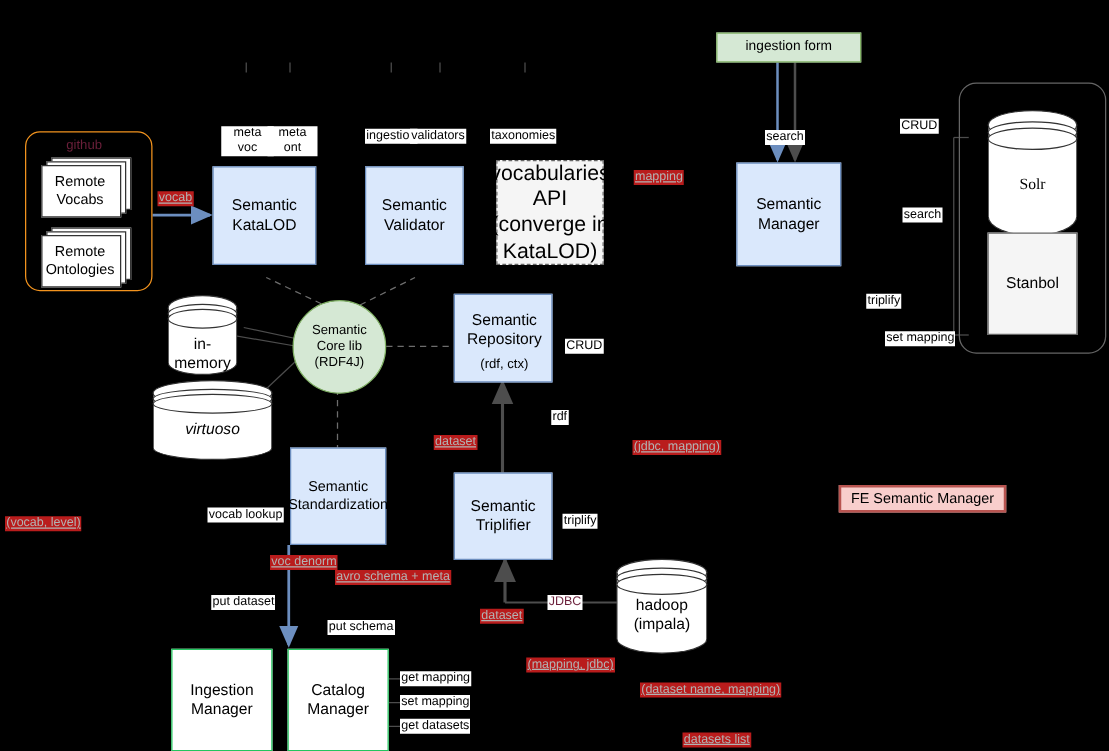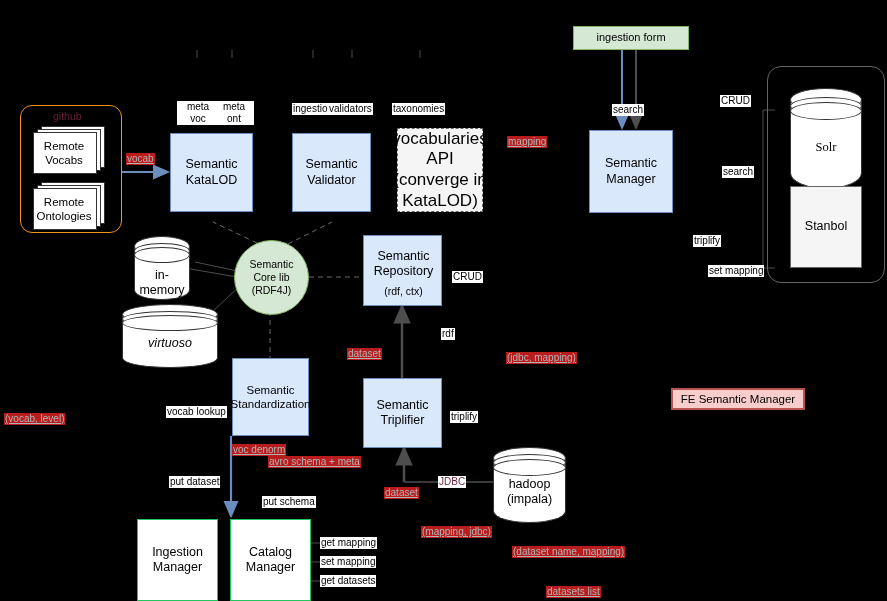--- a/index.html
+++ b/index.html
@@ -252,21 +252,21 @@
   <div class="elabel" style="left:708px;top:265px;">set mapping</div>
 
   <div class="elabel" style="left:452px;top:271px;">CRUD</div>
   <div class="elabel" style="left:441px;top:328px;">rdf</div>
   <div class="elabel dim" style="left:506px;top:352px;">(jdbc, mapping)</div>
   <div class="elabel dim" style="left:347px;top:348px;">dataset</div>
   <div class="elabel" style="left:450px;top:411px;">triplify</div>
 
   <div class="elabel dim" style="left:4px;top:413px;">(vocab, level)</div>
   <div class="elabel" style="left:166px;top:406px;">vocab lookup</div>
-  <div class="elabel dim" style="left:232px;top:444px;">voc denorm</div>
+  <div class="elabel dim" style="left:216px;top:444px;">voc denorm</div>
   <div class="elabel dim" style="left:268px;top:456px;">avro schema + meta</div>
   <div class="elabel" style="left:169px;top:476px;">put dataset</div>
   <div class="elabel" style="left:262px;top:496px;">put schema</div>
 
   <div class="elabel dim" style="left:384px;top:487px;">dataset</div>
   <div class="elabel maroon" style="left:438px;top:476px;">JDBC</div>
 
   <div class="elabel dim" style="left:421px;top:526px;">(mapping, jdbc)</div>
   <div class="elabel dim" style="left:512px;top:546px;">(dataset name, mapping)</div>
   <div class="elabel dim" style="left:546px;top:586px;">datasets list</div>

